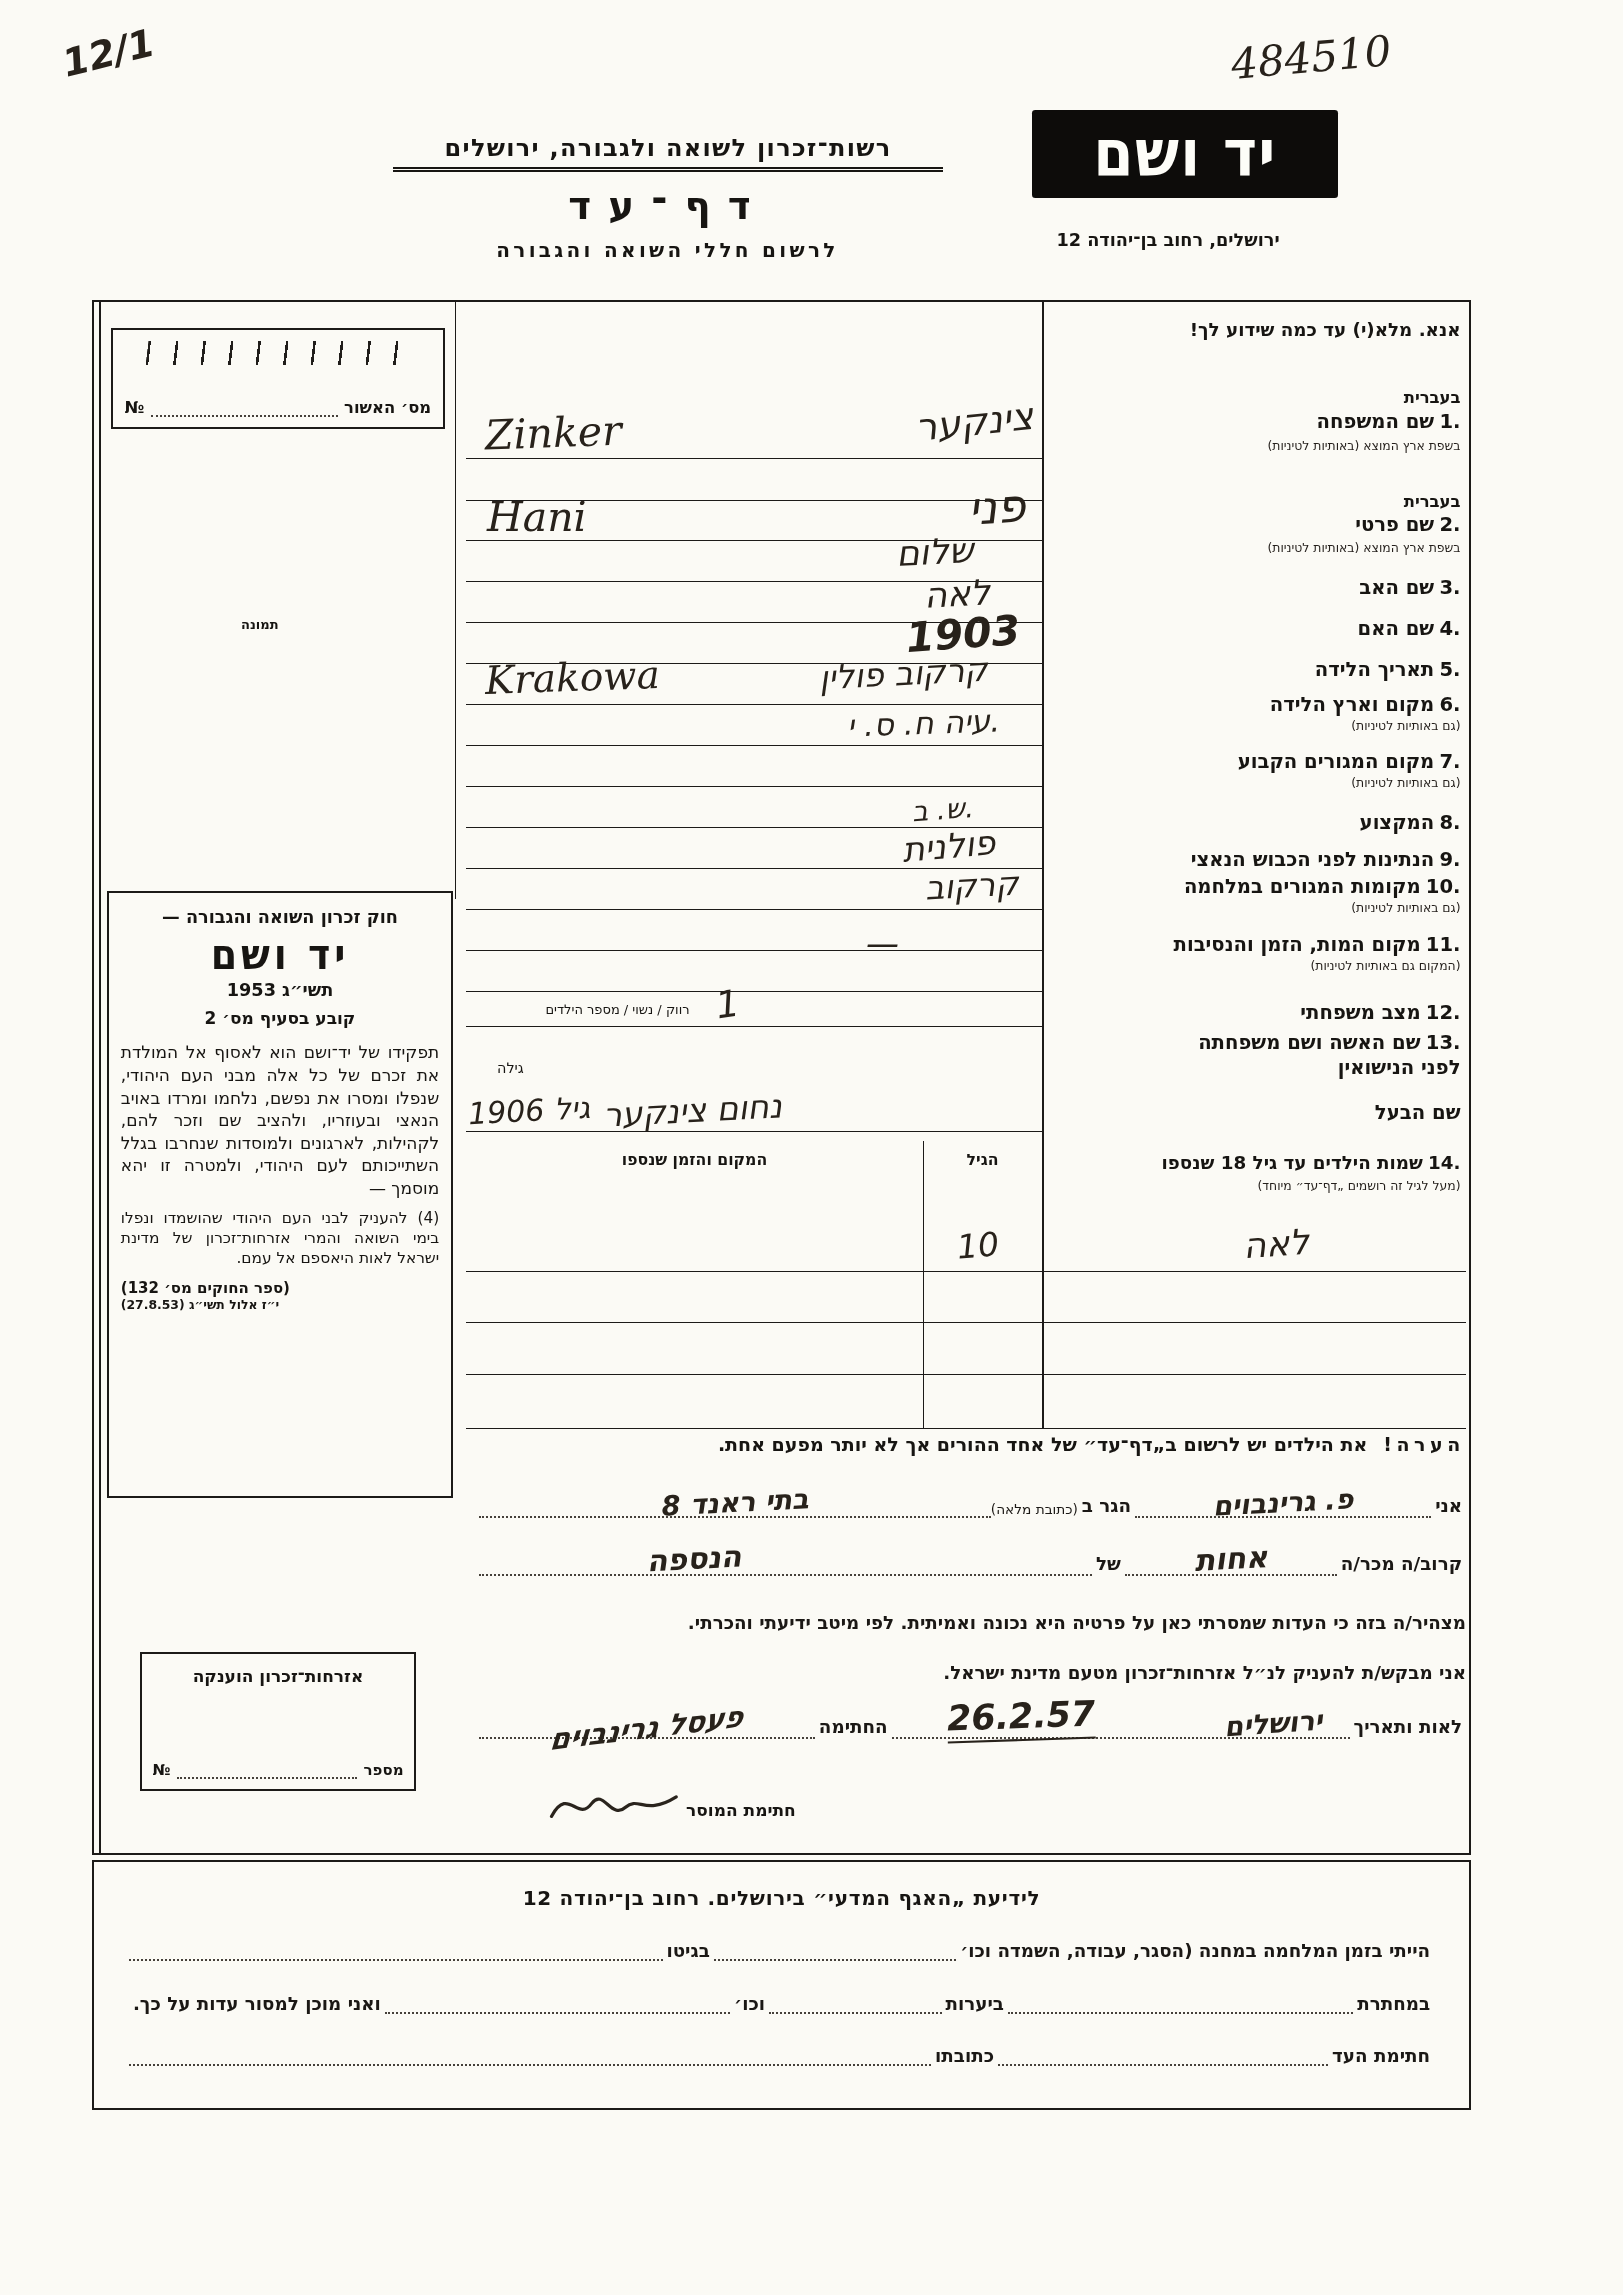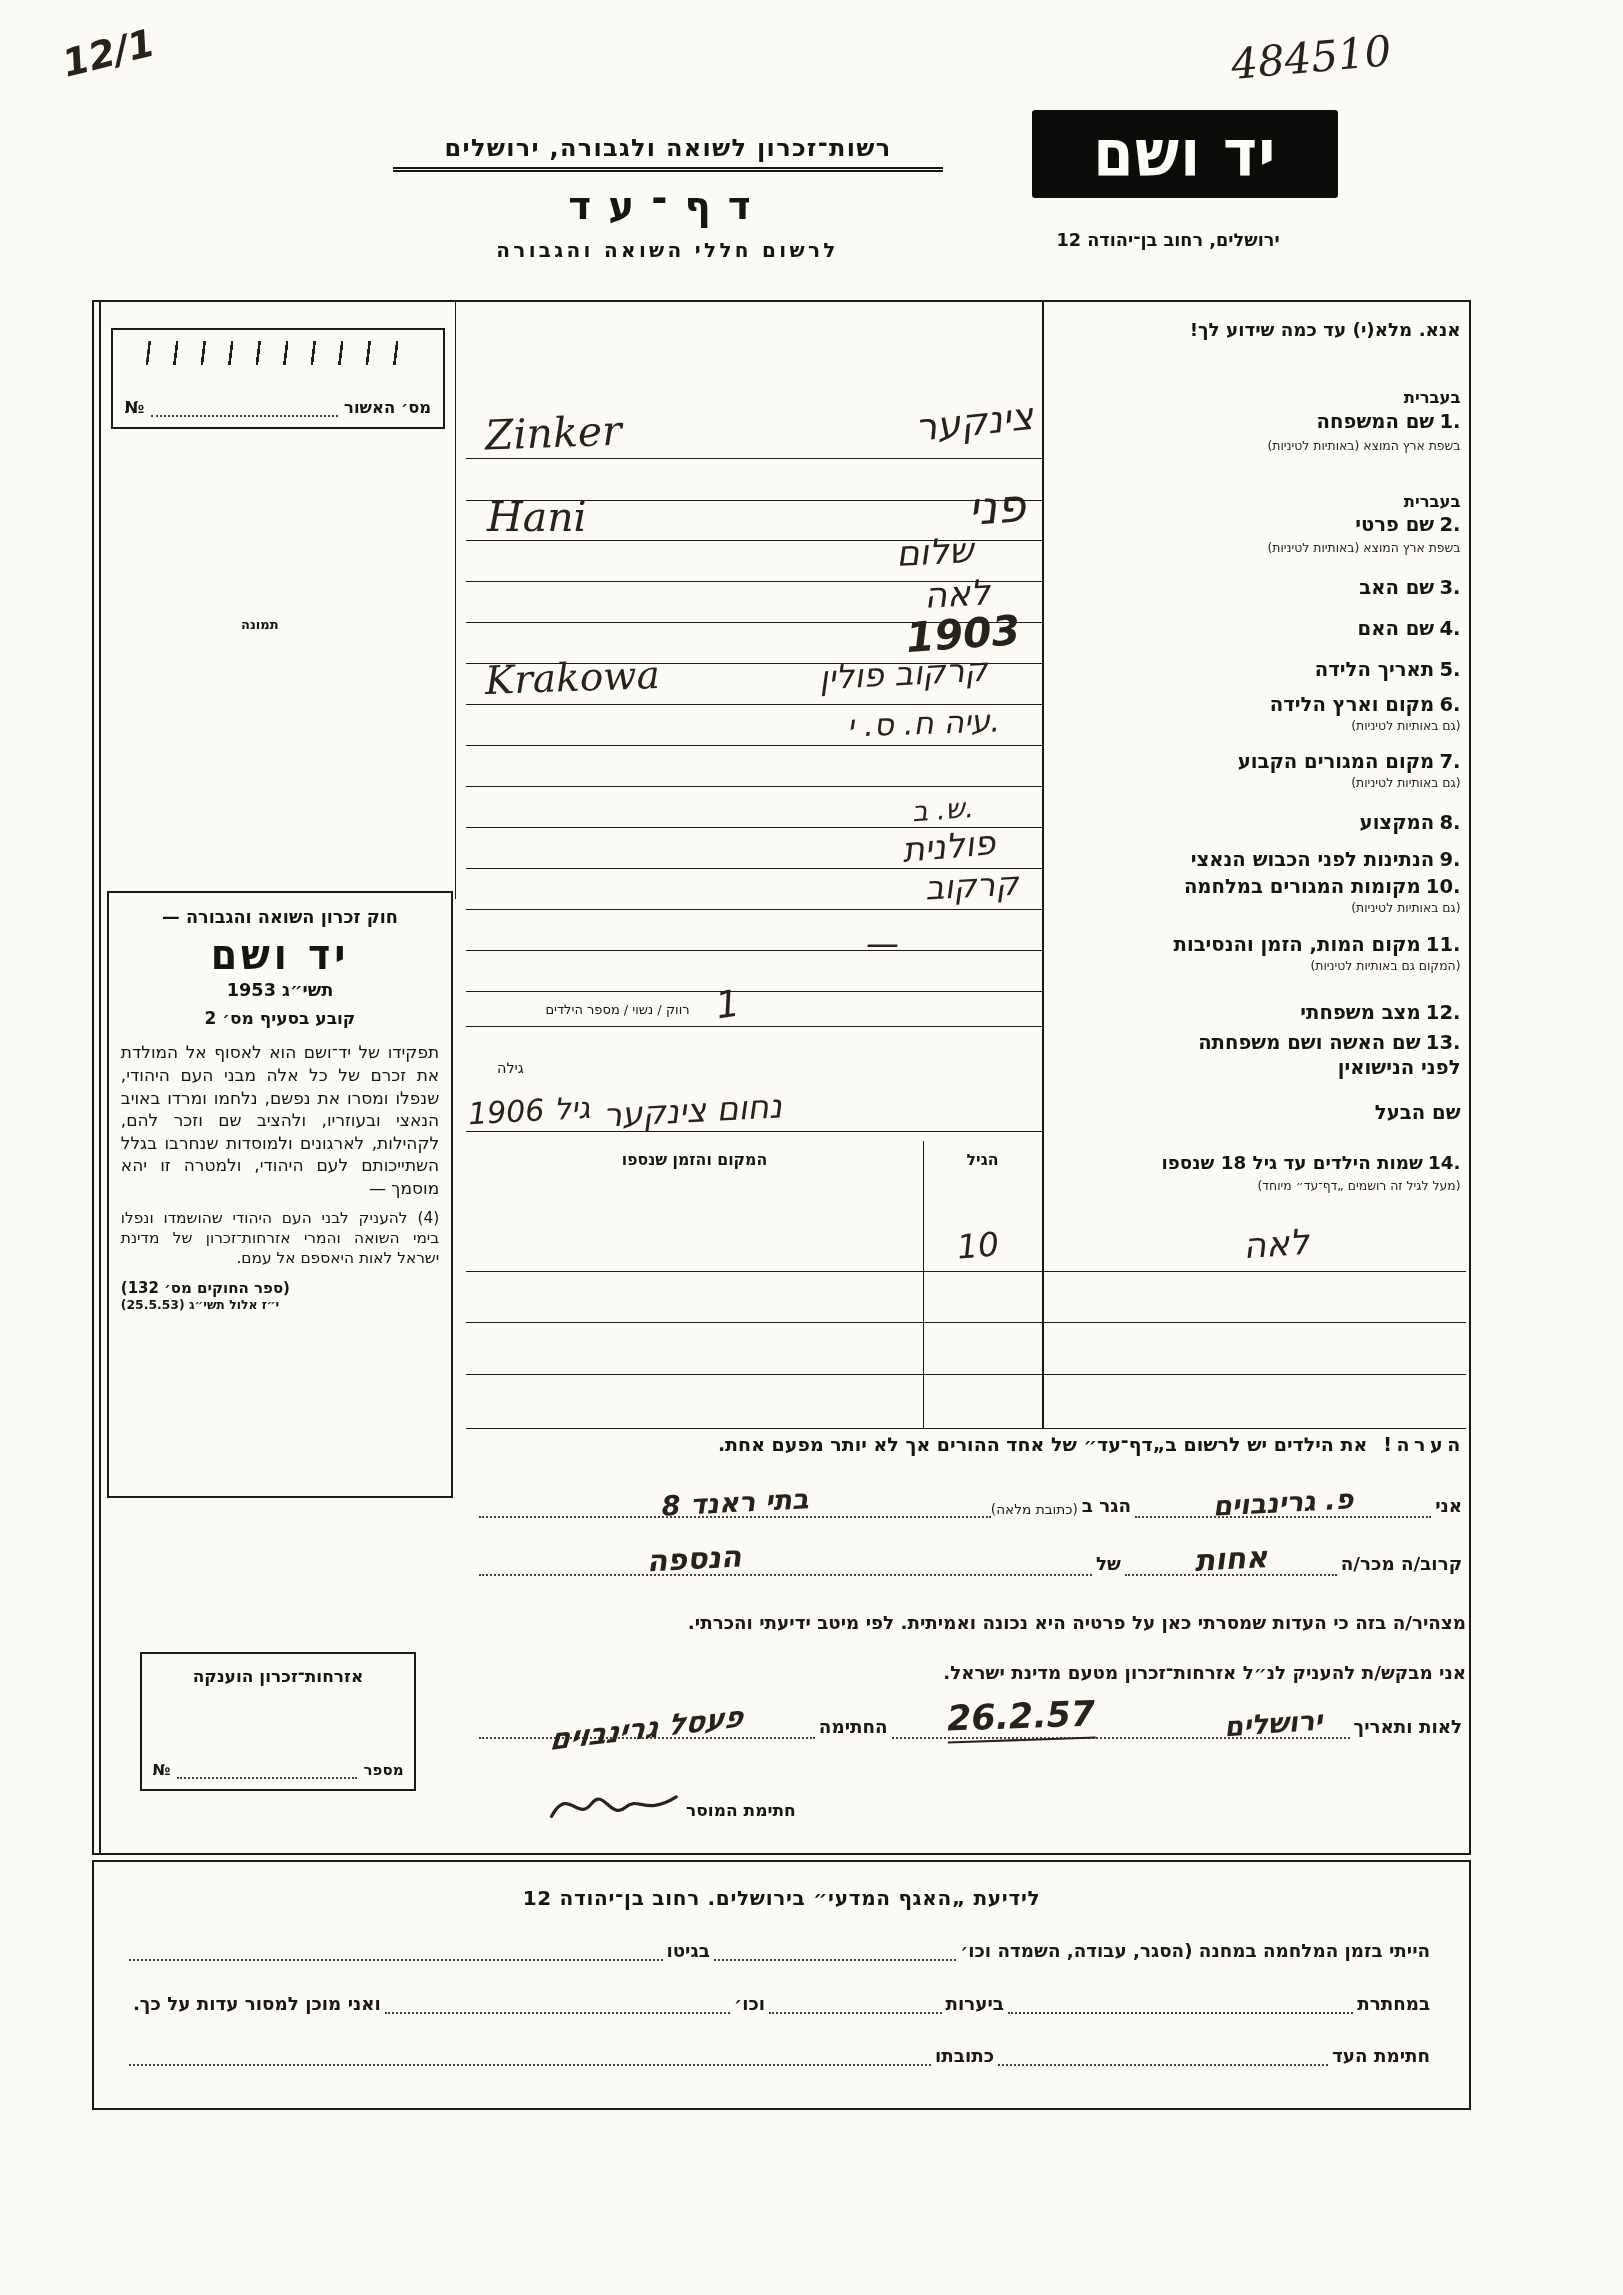--- a/index.html
+++ b/index.html
@@ -86,21 +86,21 @@
 
     <div class="inkbox rtl" style="left:13px; top:589px; width:346px; height:607px; padding:14.4px 11.8px; text-align:center;">
       <div class="b" style="font-size:17.7px;">חוק זכרון השואה והגבורה —</div>
       <div style="font-size:38px; font-weight:900; letter-spacing:3.9px; margin-top:5.2px; transform:scaleY(1.1);">יד ושם</div>
       <div class="b" style="font-size:17.7px; margin-top:3.9px;">תשי״ג 1953</div>
       <div class="b" style="font-size:17px; margin-top:7.9px;">קובע בסעיף מס׳ 2</div>
       <div style="font-size:17px; line-height:1.33; text-align:justify; margin-top:13px;">תפקידו של יד־ושם הוא לאסוף אל המולדת את זכרם של כל אלה מבני העם היהודי, שנפלו ומסרו את נפשם, נלחמו ומרדו באויב הנאצי ובעוזריו, ולהציב שם וזכר להם, לקהילות, לארגונים ולמוסדות שנחרבו בגלל השתייכותם לעם היהודי, ולמטרה זו יהא מוסמך —</div>
       <div style="font-size:15.4px; line-height:1.33; text-align:justify; margin-top:7.9px;">(4) להעניק לבני העם היהודי שהושמדו ונפלו בימי השואה והמרי אזרחות־זכרון של מדינת ישראל לאות היאספם אל עמם.</div>
       <div style="text-align:left; margin-top:10.5px;">
         <div class="b" style="font-size:15px;">(ספר החוקים מס׳ 132)</div>
-        <div class="b" style="font-size:12.4px;">י״ז אלול תשי״ג (25.5.53)</div>
+        <div class="b" style="font-size:12.4px;">י״ז אלול תשי״ג (27.8.53)</div>
       </div>
     </div>
 
     <div class="inkbox rtl" style="left:46px; top:1350px; width:276px; height:139px; padding:11.8px 10.5px;">
       <div class="b" style="font-size:17px; text-align:center;">אזרחות־זכרון הוענקה</div>
       <div class="abs" style="bottom:10.5px; left:10.5px; right:10.5px; display:flex; direction:rtl; align-items:flex-end; font-size:15px; font-weight:bold;">
         <span style="padding-left:6.5px;">מספר</span>
         <span class="fillin" style="flex:1; height:15.7px;"></span>
         <span style="padding-right:6.5px;">№</span>
       </div>

